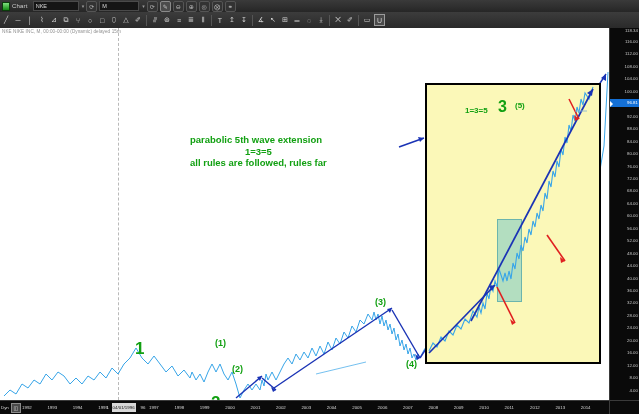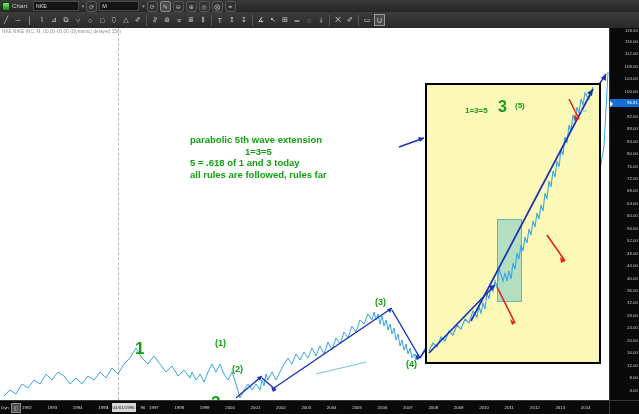--- a/index.html
+++ b/index.html
@@ -182,21 +182,20 @@
         <line x1="420" y1="330" x2="606" y2="46"></line>
         <polygon points="606,46 601,50 606,53" fill="#1a33b5" stroke="none"></polygon>
       </g>
 
       <line x1="316" y1="346" x2="366" y2="334" stroke="#38a5e8" stroke-width="0.7"></line>
     </svg>
 
     <div class="annot" style="left:190px;top:106px">
       <div>parabolic 5th wave extension</div>
       <div style="text-align:center">1=3=5</div>
-      <div>5 = .618 of 1 and 3 today</div>
       <div>all rules are followed, rules far</div>
     </div>
 
     <svg class="ovl" width="609" height="372" viewBox="0 0 609 372">
       <line x1="399" y1="119" x2="424" y2="110" stroke="#1a33b5" stroke-width="1.5"></line>
       <polygon points="424,110 418,109 420,114" fill="#1a33b5"></polygon>
     </svg>
 
     <div class="wlabel wbig" style="left:135px;top:311px">1</div>
     <div class="wlabel wbig" style="left:211px;top:365px">2</div>

